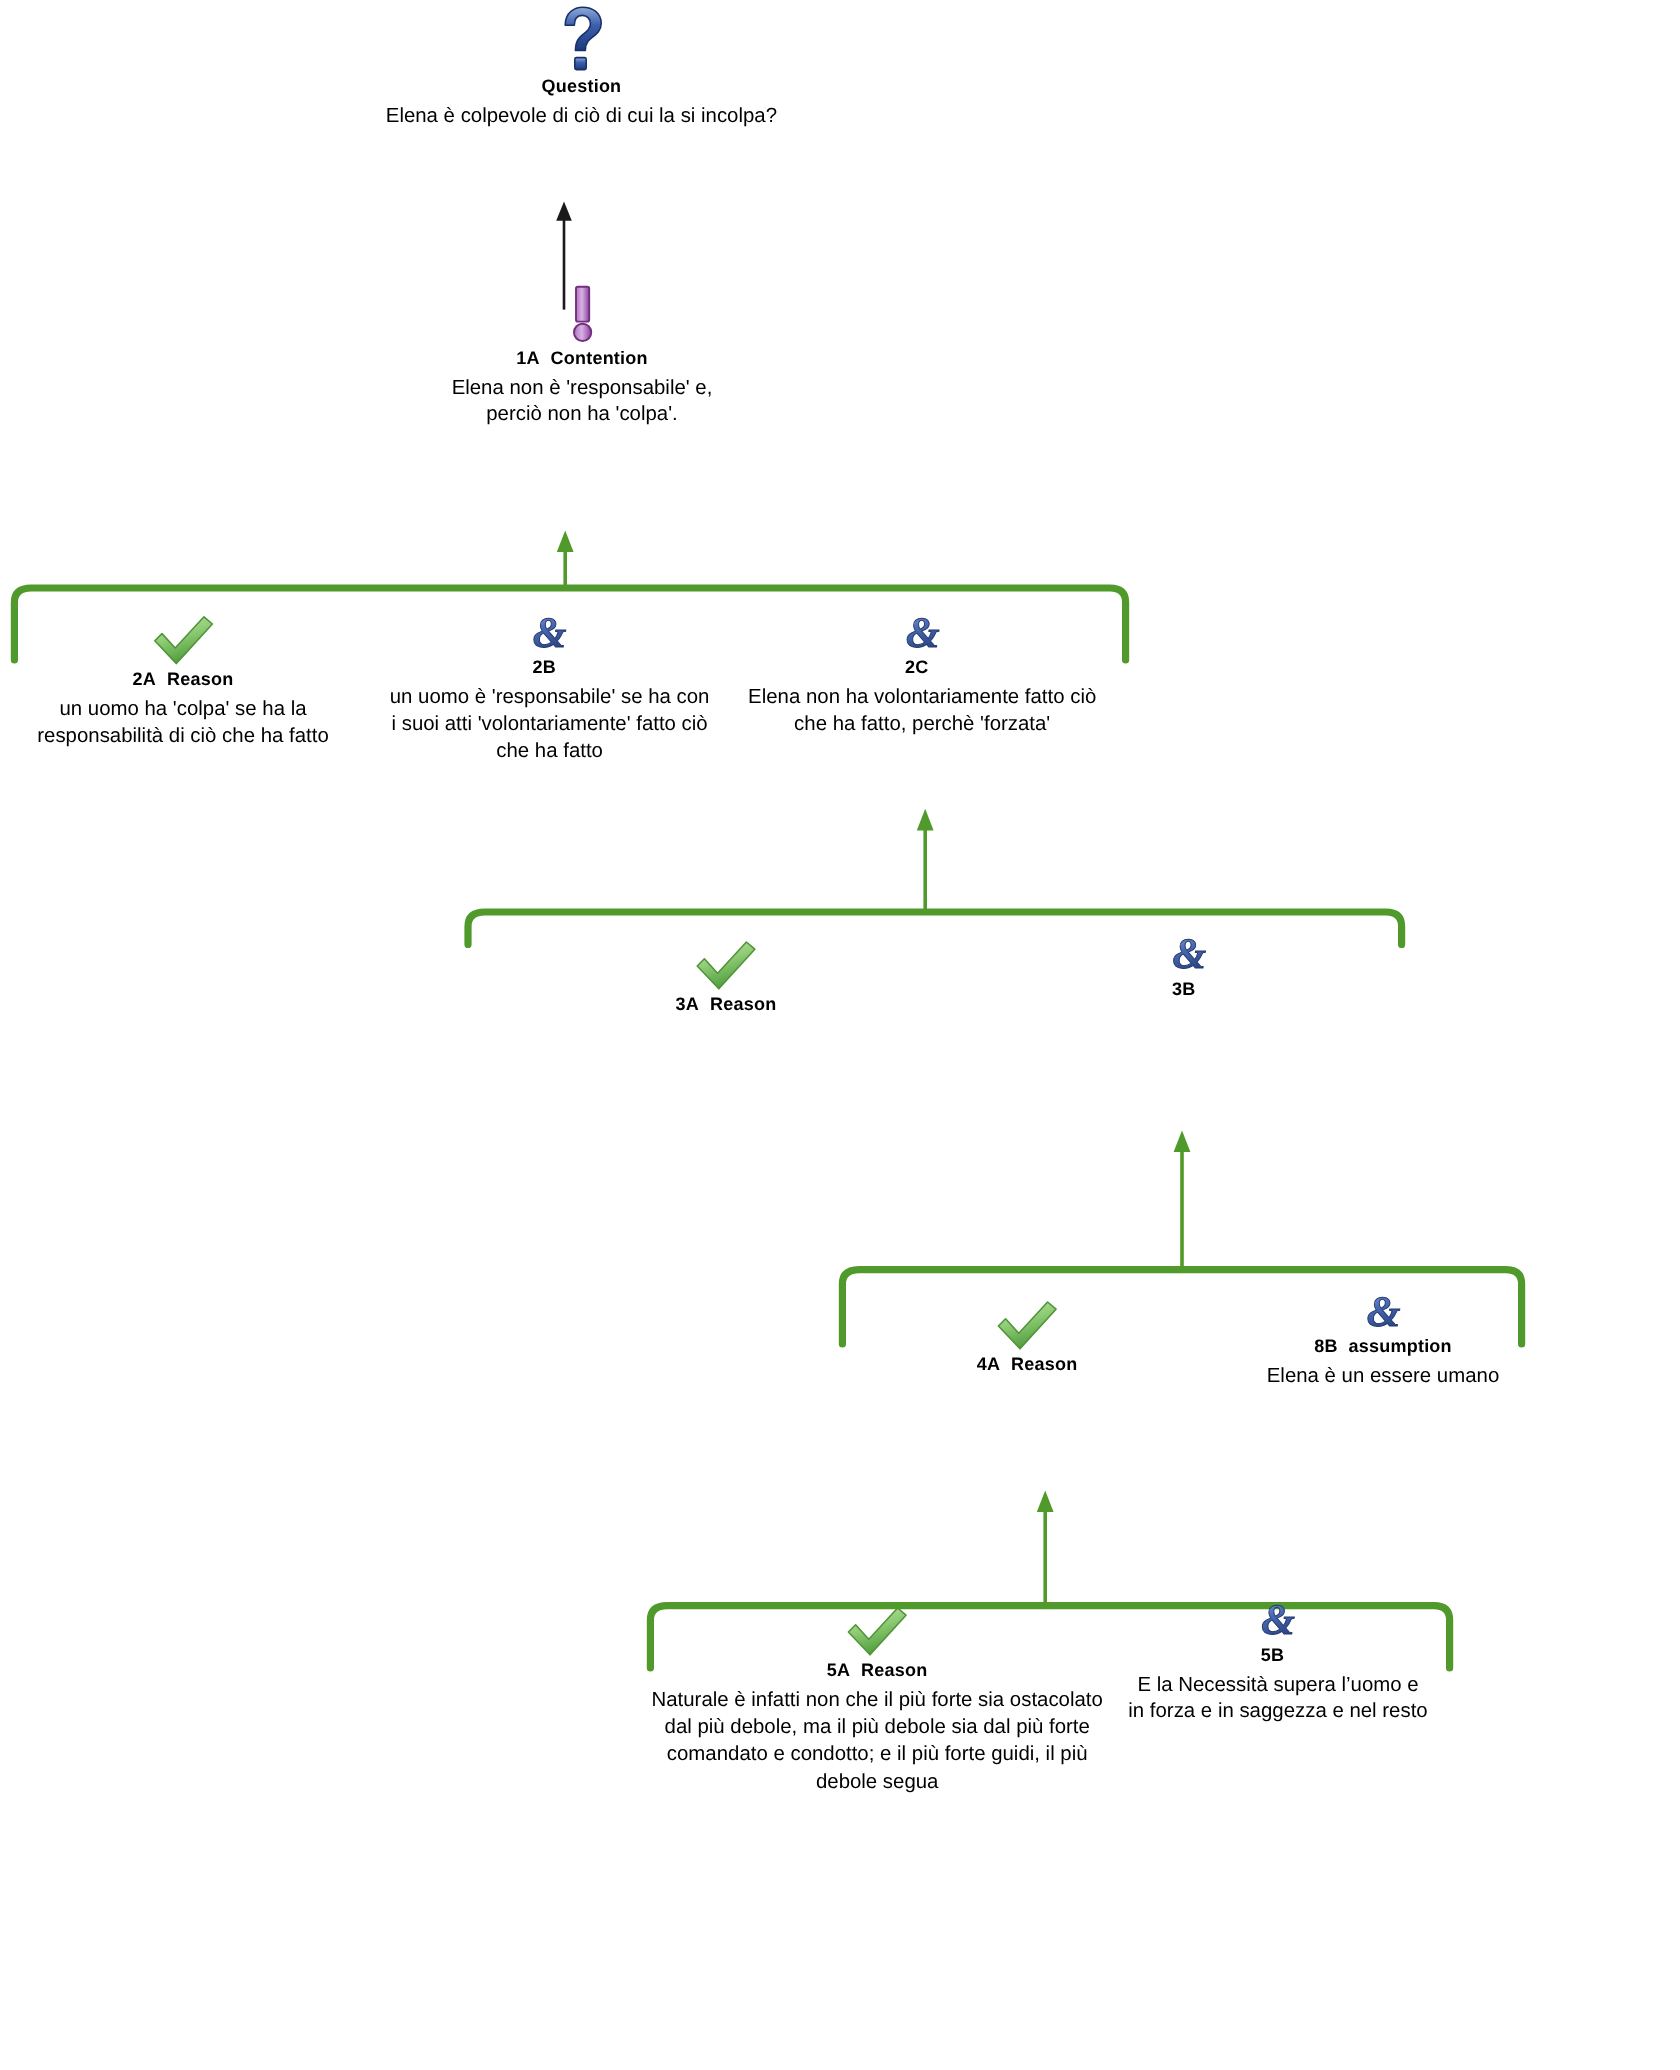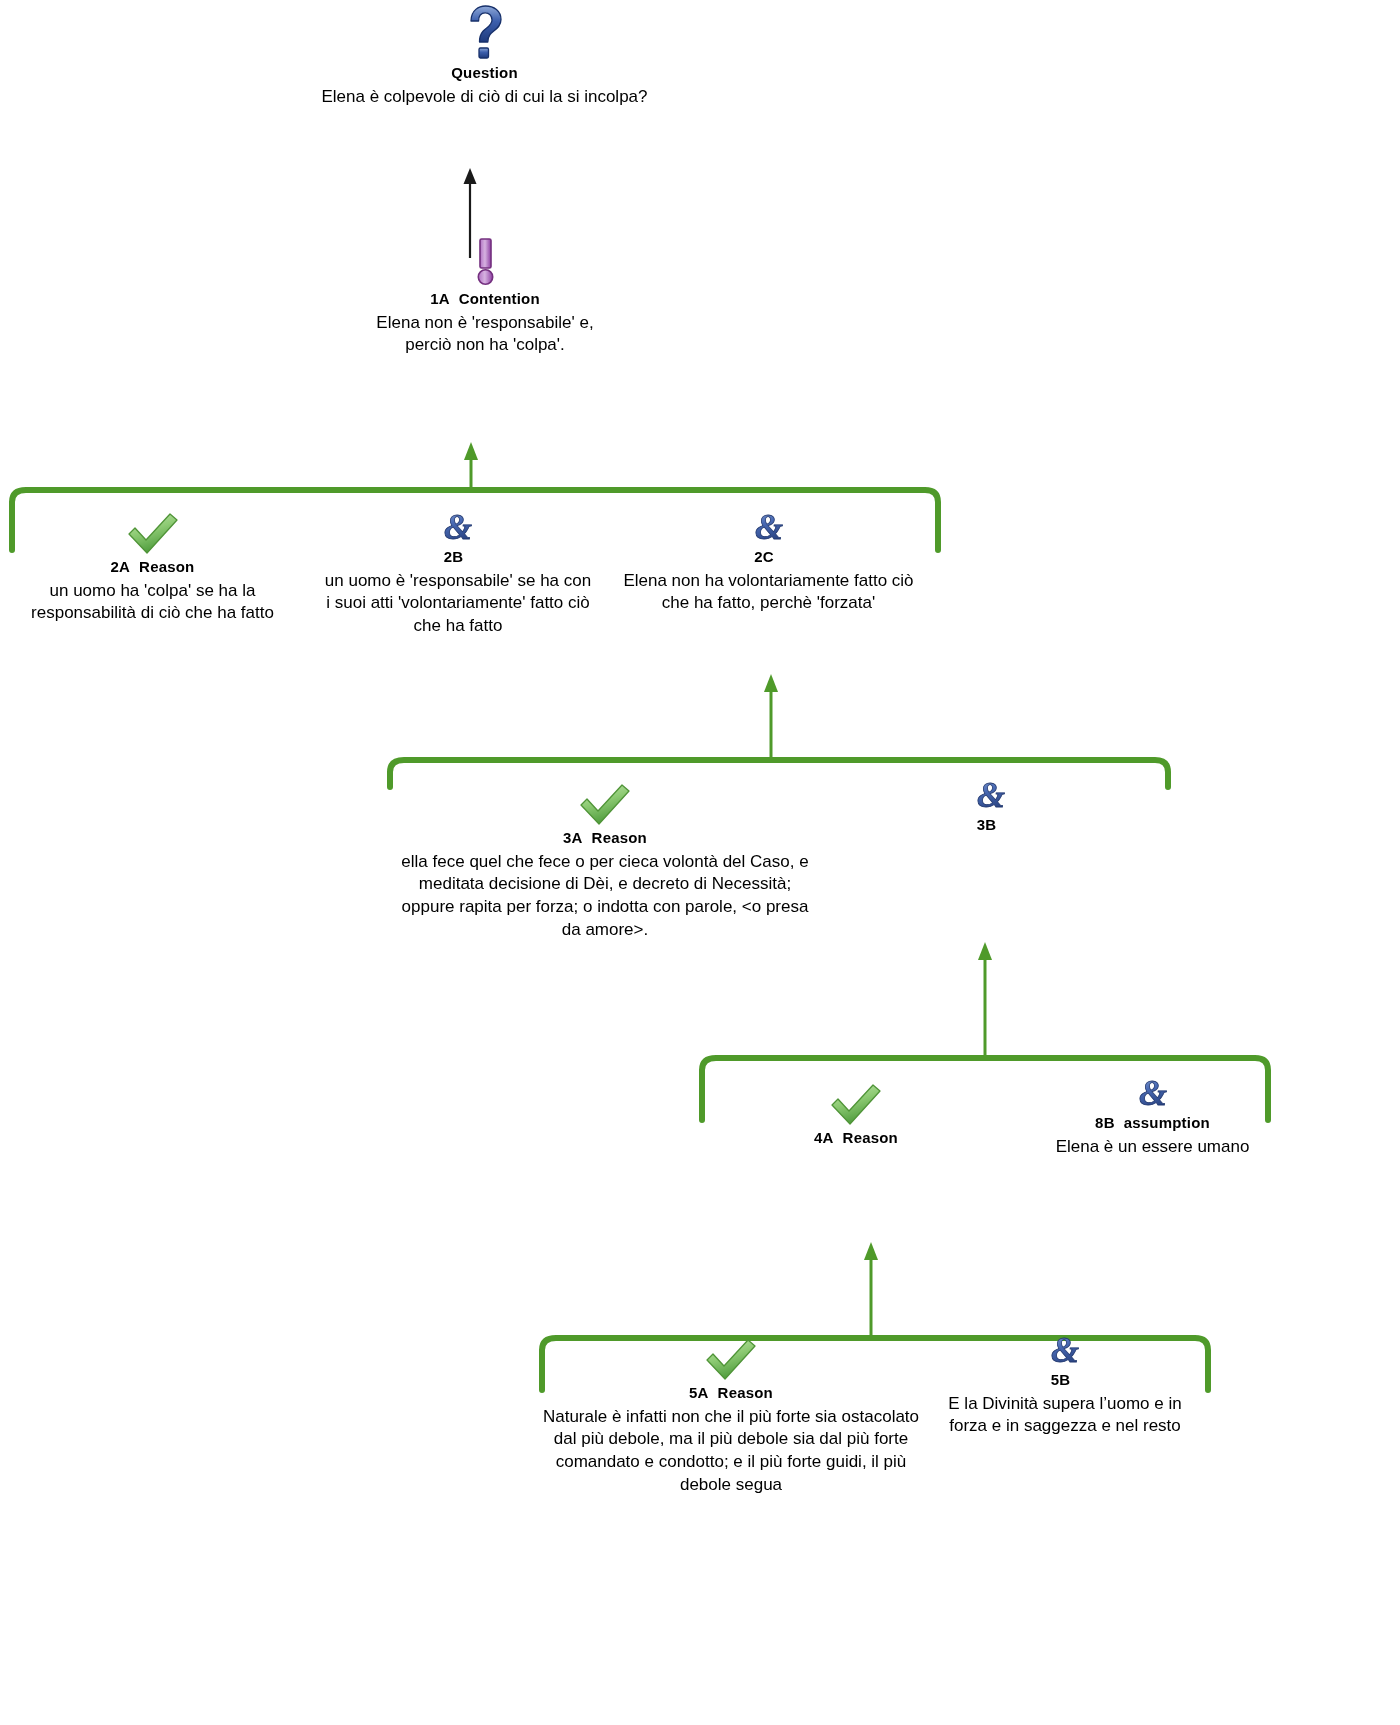--- a/index.html
+++ b/index.html
@@ -201,21 +201,20 @@
 
   <div class="node" id="node-3a">
     <span class="node-icon">
       <svg width="56" height="44" viewBox="0 0 56 44">
         <path d="M4 22 L10 16 L21 28 L45 2 L52 8 L22 41 Z" fill="url(#ckgrad)" stroke="#4f9437" stroke-width="1.3" stroke-linejoin="round"></path>
       </svg>
     </span>
     <div class="node-head">
       <span class="idx">3A</span><span class="type">Reason</span>
     </div>
-    <div class="node-body">ella fece quel che fece o per cieca volontà del Caso, e meditata decisione di Dèi, e decreto di Necessità; oppure rapita per forza; o indotta con parole, &lt;o presa da amore&gt;.</div>
   </div>
 
   <div class="node" id="node-3b">
     <span class="node-icon">
       <svg width="34" height="38" viewBox="0 0 34 38">
         <text x="17" y="31" text-anchor="middle" font-family="'Liberation Serif', serif" font-size="36" font-weight="bold" font-style="italic" fill="url(#ampgrad)" stroke="#23396f" stroke-width="0.8">&amp;</text>
       </svg>
     </span>
     <div class="node-head">
       <span class="idx">3B</span>
@@ -259,16 +258,16 @@
 
   <div class="node" id="node-5b">
     <span class="node-icon">
       <svg width="34" height="38" viewBox="0 0 34 38">
         <text x="17" y="31" text-anchor="middle" font-family="'Liberation Serif', serif" font-size="36" font-weight="bold" font-style="italic" fill="url(#ampgrad)" stroke="#23396f" stroke-width="0.8">&amp;</text>
       </svg>
     </span>
     <div class="node-head">
       <span class="idx">5B</span>
     </div>
-    <div class="node-body">E la Divinità supera l’uomo e in forza e in saggezza e nel resto</div>
+    <div class="node-body">E la Necessità supera l’uomo e in forza e in saggezza e nel resto</div>
   </div>
 
 </div>
 
 </body></html>

